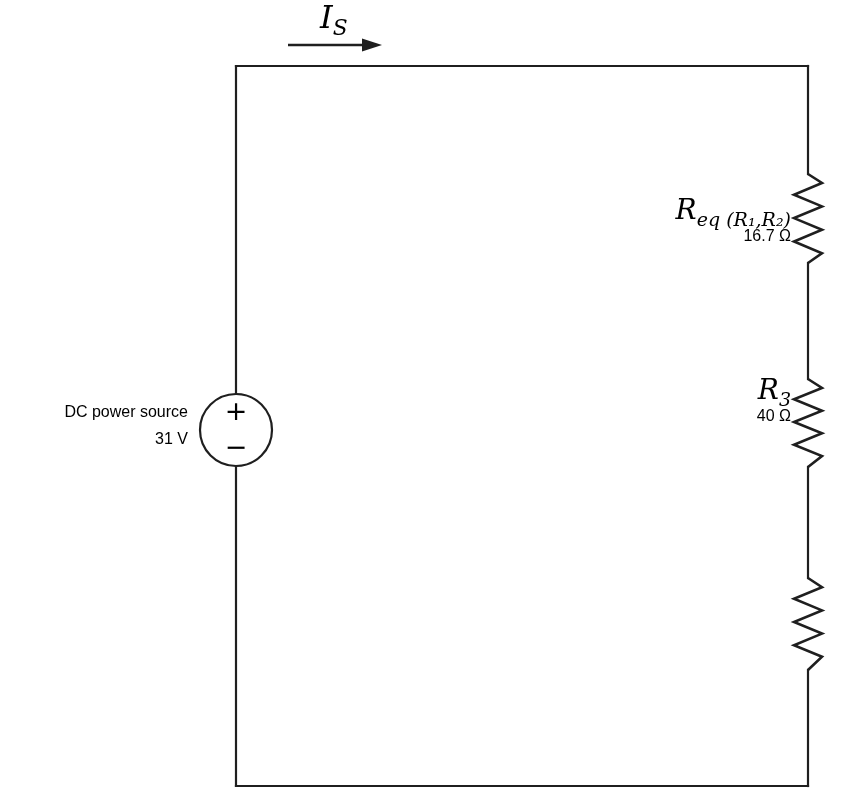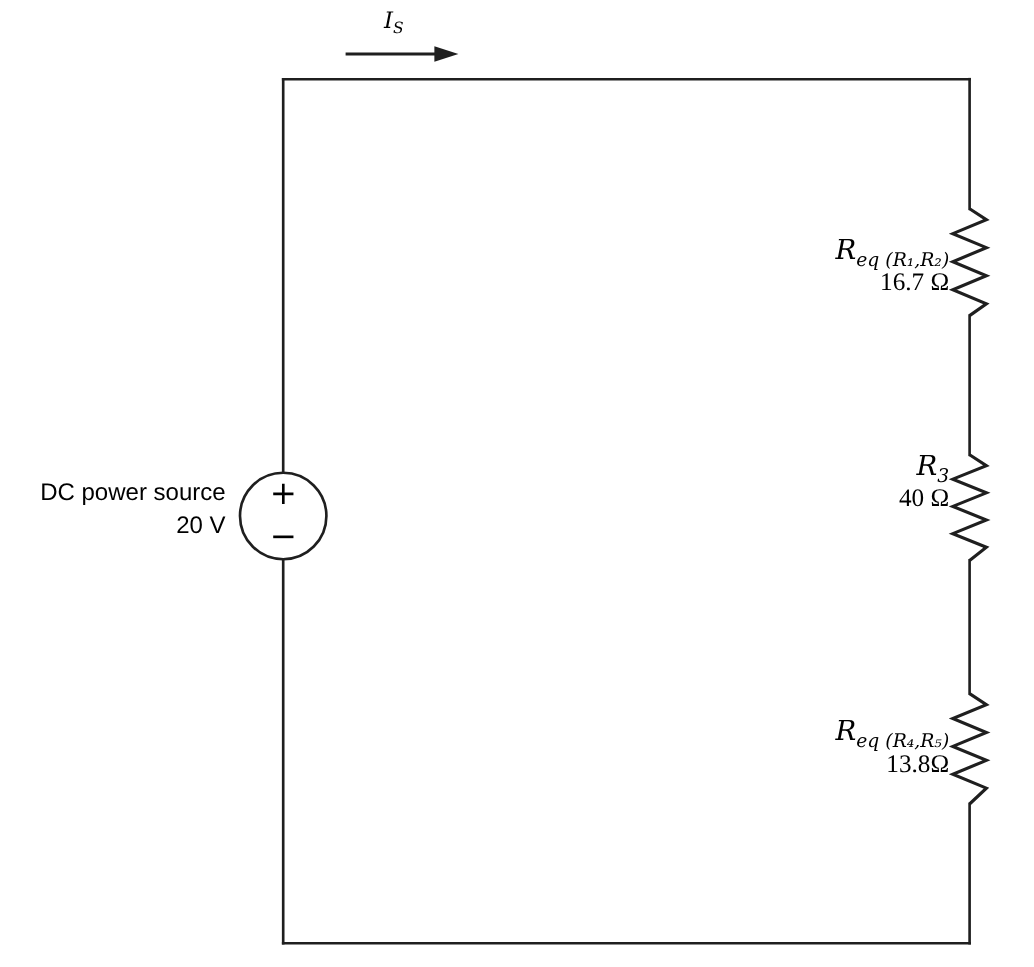--- a/index.html
+++ b/index.html
@@ -58,44 +58,44 @@
   }
   .label {
     position: absolute;
     color: var(--text);
     white-space: nowrap;
   }
   .right-align { text-align: right; }
   .math-line {
     font-family: "DejaVu Serif", serif;
     font-style: italic;
-    font-size: 23px;
+    font-size: 28px;
     line-height: 27px;
     color: var(--text);
   }
   .math-line sub {
     font-size: 0.68em;
     line-height: 0;
   }
   .value-line {
-    font-family: Liberation Serif, serif;
-    font-size: 21px;
+    font-family: Liberation Sans, sans-serif;
+    font-size: 16px;
     line-height: 25px;
     color: var(--text);
   }
   .source-name-line, .source-voltage-line {
     font-family: "Liberation Sans", sans-serif;
-    font-size: 20px;
+    font-size: 16px;
     line-height: 27px;
     color: var(--text);
   }
   .is-label {
     left: 320px;
     top: 4px;
-    font-size: 19px;
+    font-size: 32px;
     text-align: right;
   }
   .res1-label { right: 71px; top: 196px; }
   .res2-label { right: 71px; top: 376px; }
   .res3-label { right: 71px; top: 597px; }
   .source-label { right: 674px; top: 398px; }
 </style>
 </head>
 <body>
 
@@ -135,25 +135,19 @@
     <div class="value-line">16.7 Ω</div>
   </div>
 
   <div class="label right-align res2-label">
     <div class="math-line">
       <span>R</span><sub>3</sub>
     </div>
     <div class="value-line">40 Ω</div>
   </div>
 
-  <div class="label right-align res3-label">
-    <div class="math-line">
-      <span>R</span><sub>eq (R₄,R₅)</sub>
-    </div>
-    <div class="value-line">13.8Ω</div>
-  </div>
 
   <div class="label right-align source-label">
     <div class="source-name-line">DC power source</div>
-    <div class="source-voltage-line">20 V</div>
+    <div class="source-voltage-line">31 V</div>
   </div>
 
 </div>
 
 </body></html>

